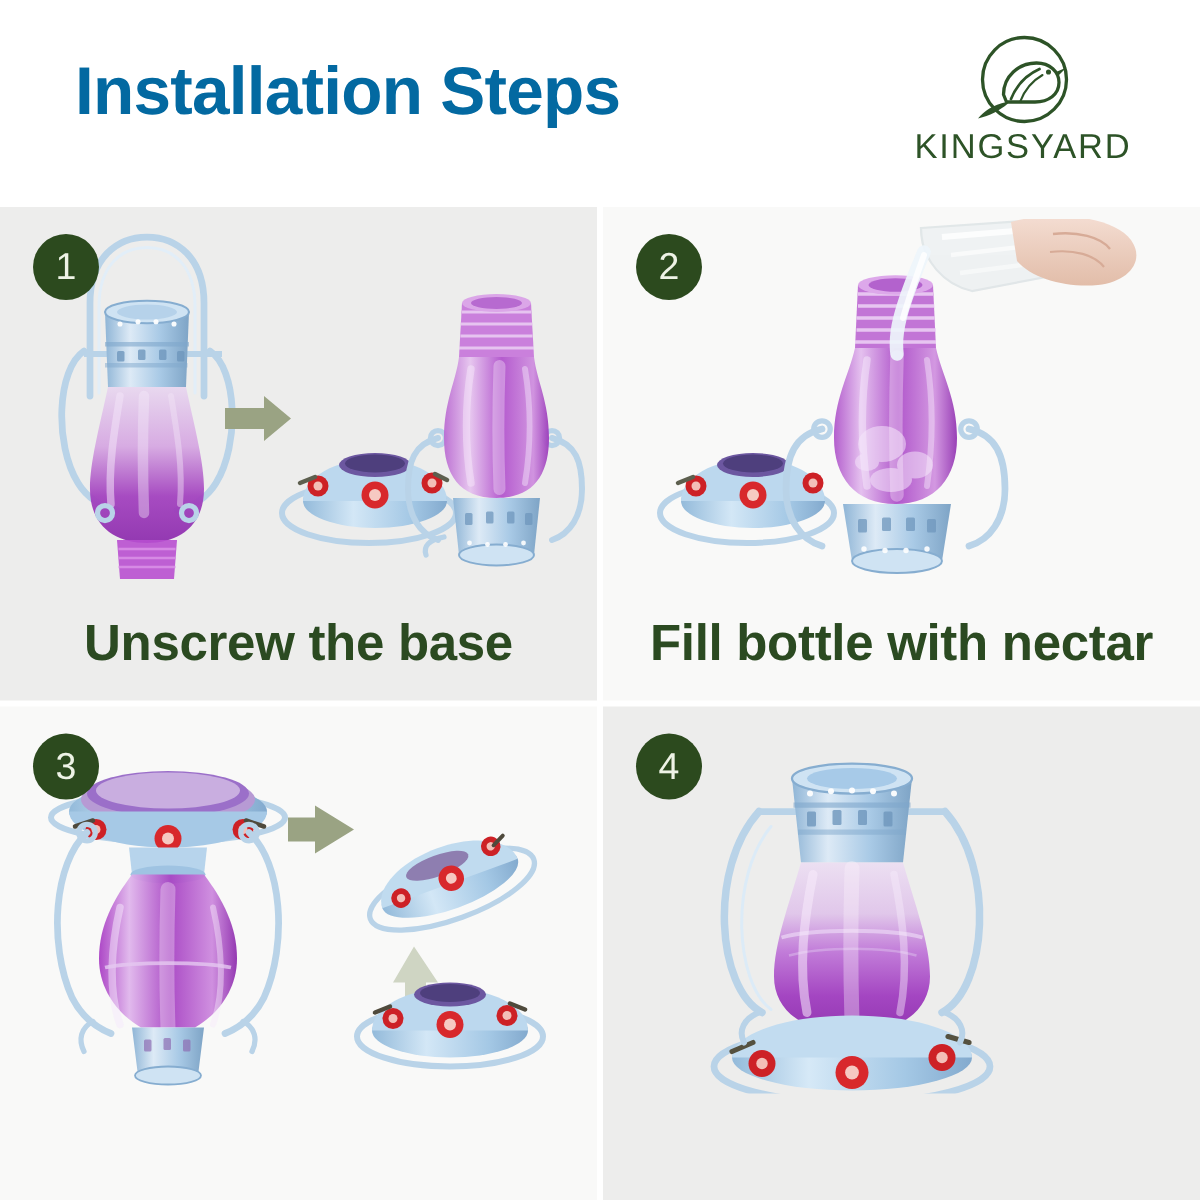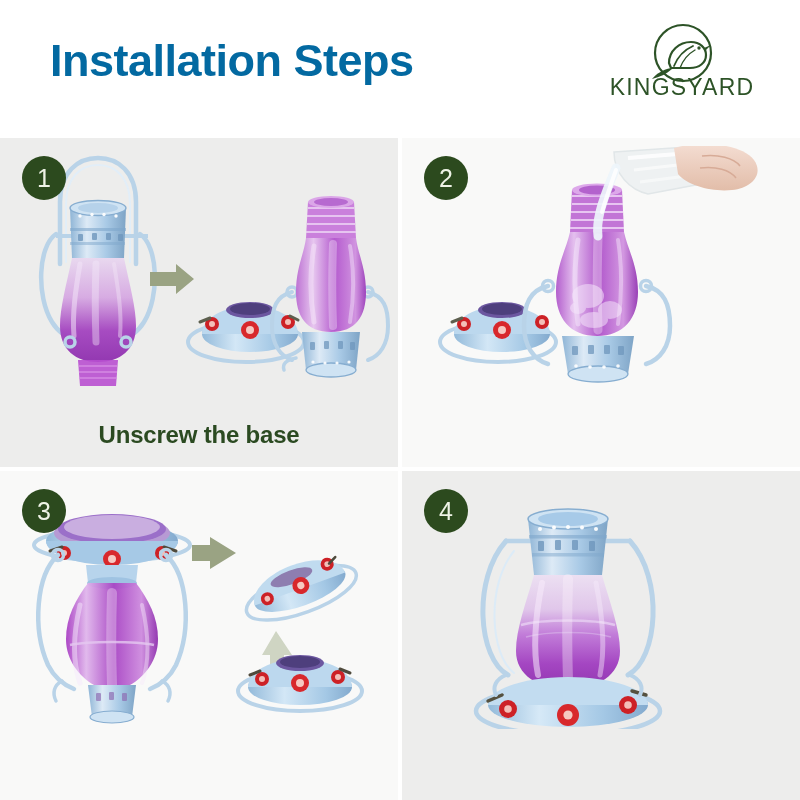--- a/index.html
+++ b/index.html
@@ -17,21 +17,21 @@
     background:#ffffff;
   }
   .page-title {
     position:absolute; left:50px; top:36px;
     font-size:45px; font-weight:bold; letter-spacing:-0.5px;
     color:#0369a1; line-height:1.1; white-space:nowrap;
   }
   .brand { position:absolute; right:30px; top:22px; width:176px; height:102px; }
   .brand-mark { position:absolute; left:44px; top:0; width:90px; height:62px; }
   .brand-name {
-    position:absolute; left:0; top:52px; width:176px; text-align:center;
+    position:absolute; left:0; top:62px; width:176px; text-align:center;
     font-size:23px; font-weight:400; letter-spacing:1.2px; color:#2d5327;
     font-family:"Liberation Sans", sans-serif; white-space:nowrap;
   }
 
   
   .grid {
     position:absolute; left:0; top:138px; width:800px; height:662px;
     display:grid; grid-template-columns:1fr 1fr; grid-template-rows:1fr 1fr;
     gap:4px; background:#ffffff;
   }
@@ -41,21 +41,21 @@
 
   .step-badge {
     position:absolute; left:22px; top:18px;
     width:44px; height:44px; border-radius:50%;
     background:#2c4a1e; color:#eef3e6;
     display:flex; align-items:center; justify-content:center;
     font-size:25px; font-weight:500; line-height:1; z-index:6;
   }
   .caption {
     position:absolute; left:0; bottom:18px; width:100%;
-    text-align:center; font-size:24px; font-weight:bold;
+    text-align:center; font-size:34px; font-weight:bold;
     color:#2b4a21; letter-spacing:-0.2px; z-index:6;
   }
   .stage { position:absolute; left:0; top:8px; width:100%; height:250px; }
   .stage svg { width:100%; height:100%; display:block; }
 </style>
 </head>
 <body>
 
 <div class="page">
 
@@ -323,20 +323,21 @@
             <path d="M272 2 C300 -6, 340 -2, 352 14 C362 28, 350 42, 330 44
                      C310 46, 286 40, 276 28 Z" fill="url(#g2hand)"></path>
             <path d="M300 10 C316 8, 332 12, 338 20" stroke="#d7ab97" stroke-width="1.6" fill="none"></path>
             <path d="M298 22 C314 20, 328 24, 334 32" stroke="#d7ab97" stroke-width="1.4" fill="none"></path>
           </g>
 
           <path d="M214 22 C208 36, 202 50, 198 66 C196 74, 195 82, 196 90" fill="none" stroke="#eef5fb" stroke-width="9" stroke-linecap="round" opacity="0.92"></path>
           <path d="M214 24 C209 38, 204 52, 200 66" fill="none" stroke="#ffffff" stroke-width="4" stroke-linecap="round" opacity="0.8"></path>
         </svg>
       </div>
+      <div class="caption">Fill bottle with nectar</div>
     </div>
 
     <div class="panel tone-b">
       <div class="step-badge">3</div>
       <div class="stage">
         <svg viewBox="0 0 398 250" xmlns="http://www.w3.org/2000/svg">
           <defs>
             <linearGradient id="g3btl" x1="0" y1="0" x2="1" y2="0">
               <stop offset="0%" stop-color="#a93fc4"></stop>
               <stop offset="22%" stop-color="#e0b6ec"></stop>

